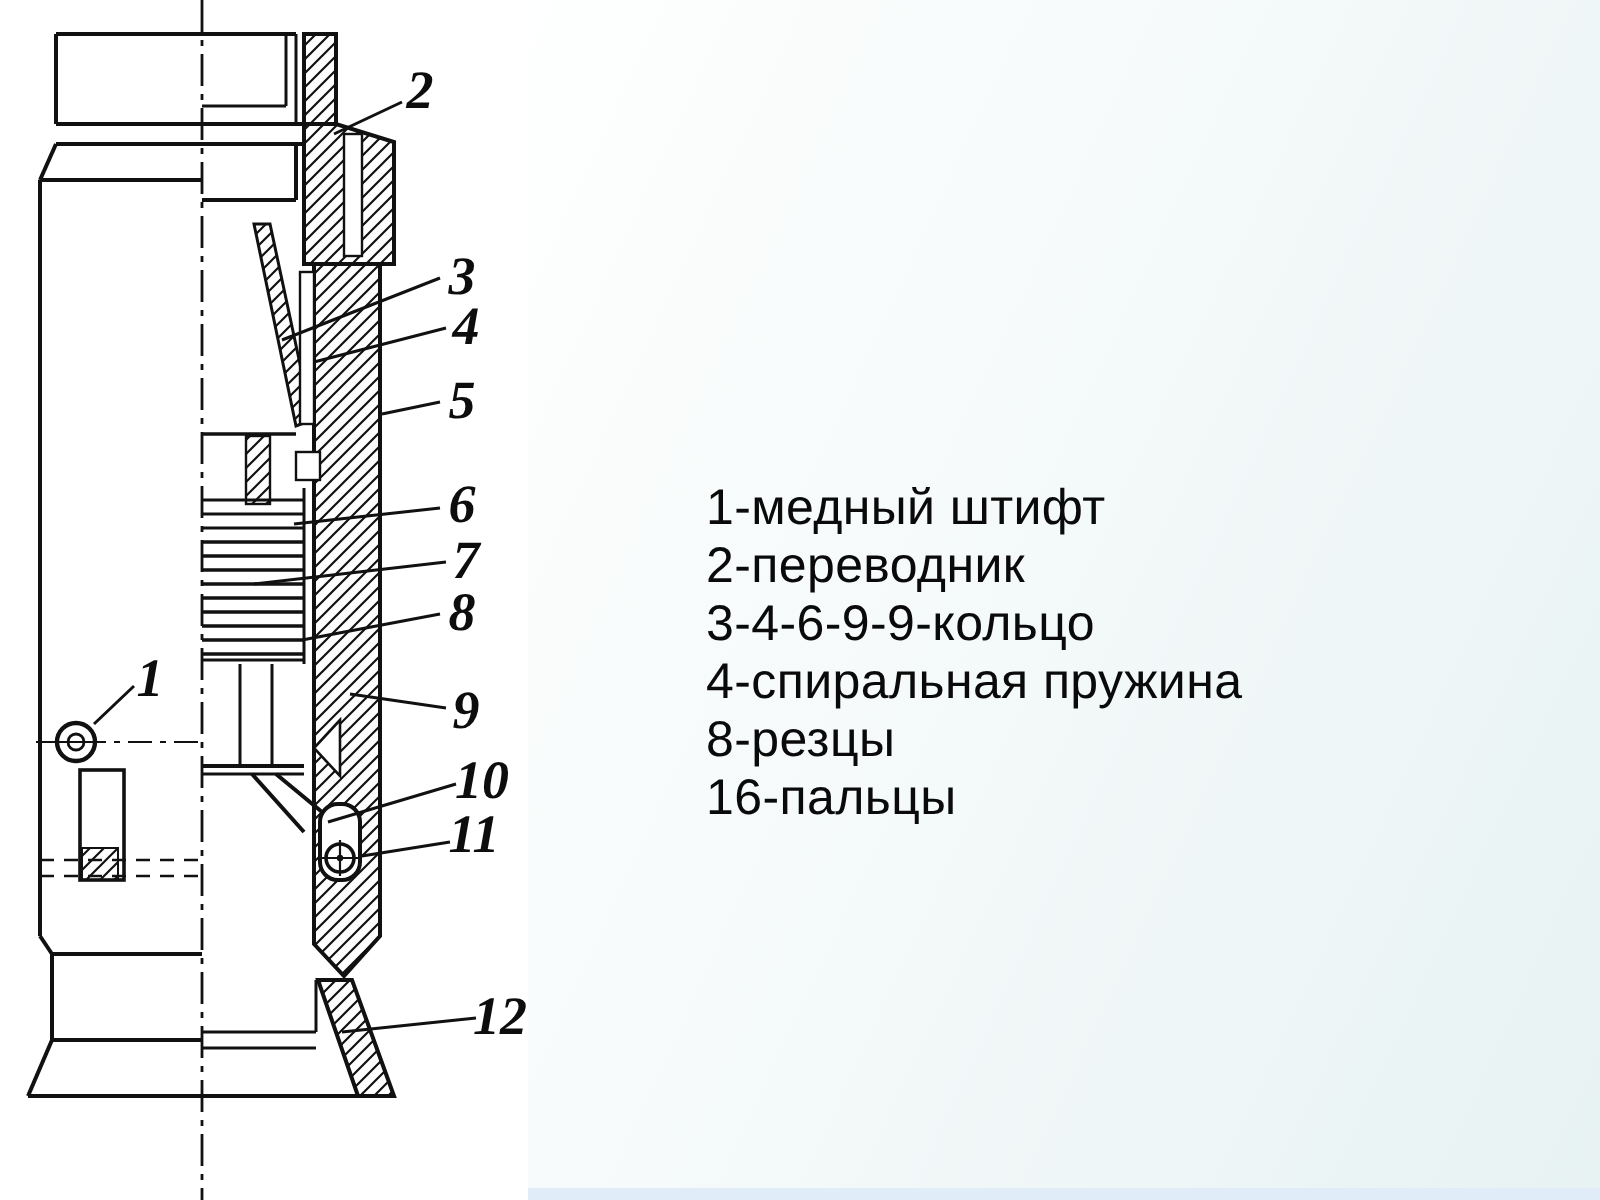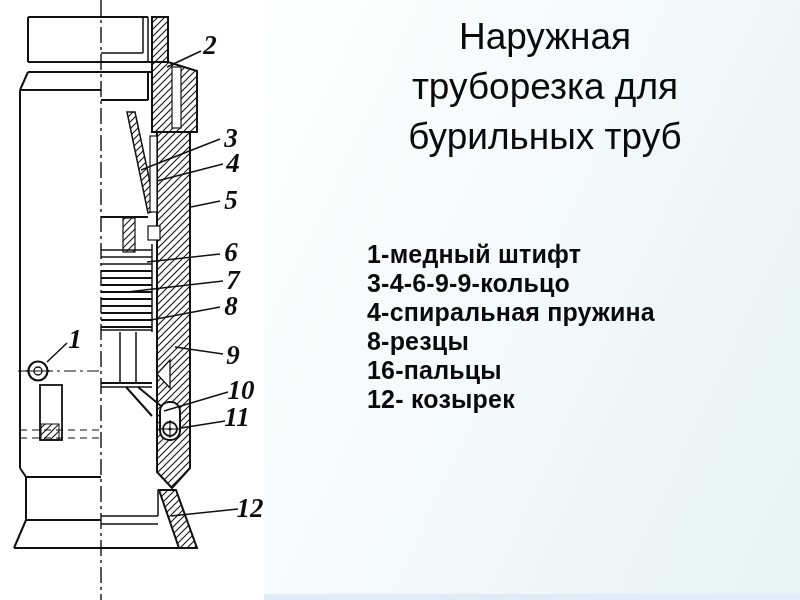--- a/index.html
+++ b/index.html
@@ -20,25 +20,24 @@
   }
   .figure-panel svg{display:block;}
   .slide-title{
     position:absolute;left:375px;top:12px;width:340px;
     text-align:center;
     font-size:37px;line-height:50px;
     color:#0a0a0a;
     font-weight:400;
   }
   .legend{
-    position:absolute;left:367px;top:240px;width:330px;
+    position:absolute;left:353px;top:240px;width:330px;
     font-size:25px;line-height:29px;
     color:#0a0a0a;
     letter-spacing:0.2px;
-    font-weight:bold;
   }
   .ink-line{stroke:#111;fill:none;}
   .callout-num{
     font-family:"Liberation Serif", serif;
     font-style:italic;font-weight:700;
     font-size:27px;fill:#0d0d0d;
   }
 </style>
 </head>
 <body>
@@ -168,24 +167,23 @@
         <text class="callout-num" x="233" y="289">7</text>
         <text class="callout-num" x="231" y="315">8</text>
         <text class="callout-num" x="233" y="364">9</text>
         <text class="callout-num" x="241" y="399">10</text>
         <text class="callout-num" x="237" y="426">11</text>
         <text class="callout-num" x="250" y="517">12</text>
       </g>
     </svg>
   </div>
 
-  <div class="slide-title">Наружная труборезка для бурильных труб</div>
 
   <div class="legend">
     <div class="legend-item">1-медный штифт</div>
+    <div class="legend-item">2-переводник</div>
     <div class="legend-item">3-4-6-9-9-кольцо</div>
     <div class="legend-item">4-спиральная пружина</div>
     <div class="legend-item">8-резцы</div>
     <div class="legend-item">16-пальцы</div>
-    <div class="legend-item">12- козырек</div>
   </div>
 
 </div>
 
 </body></html>

